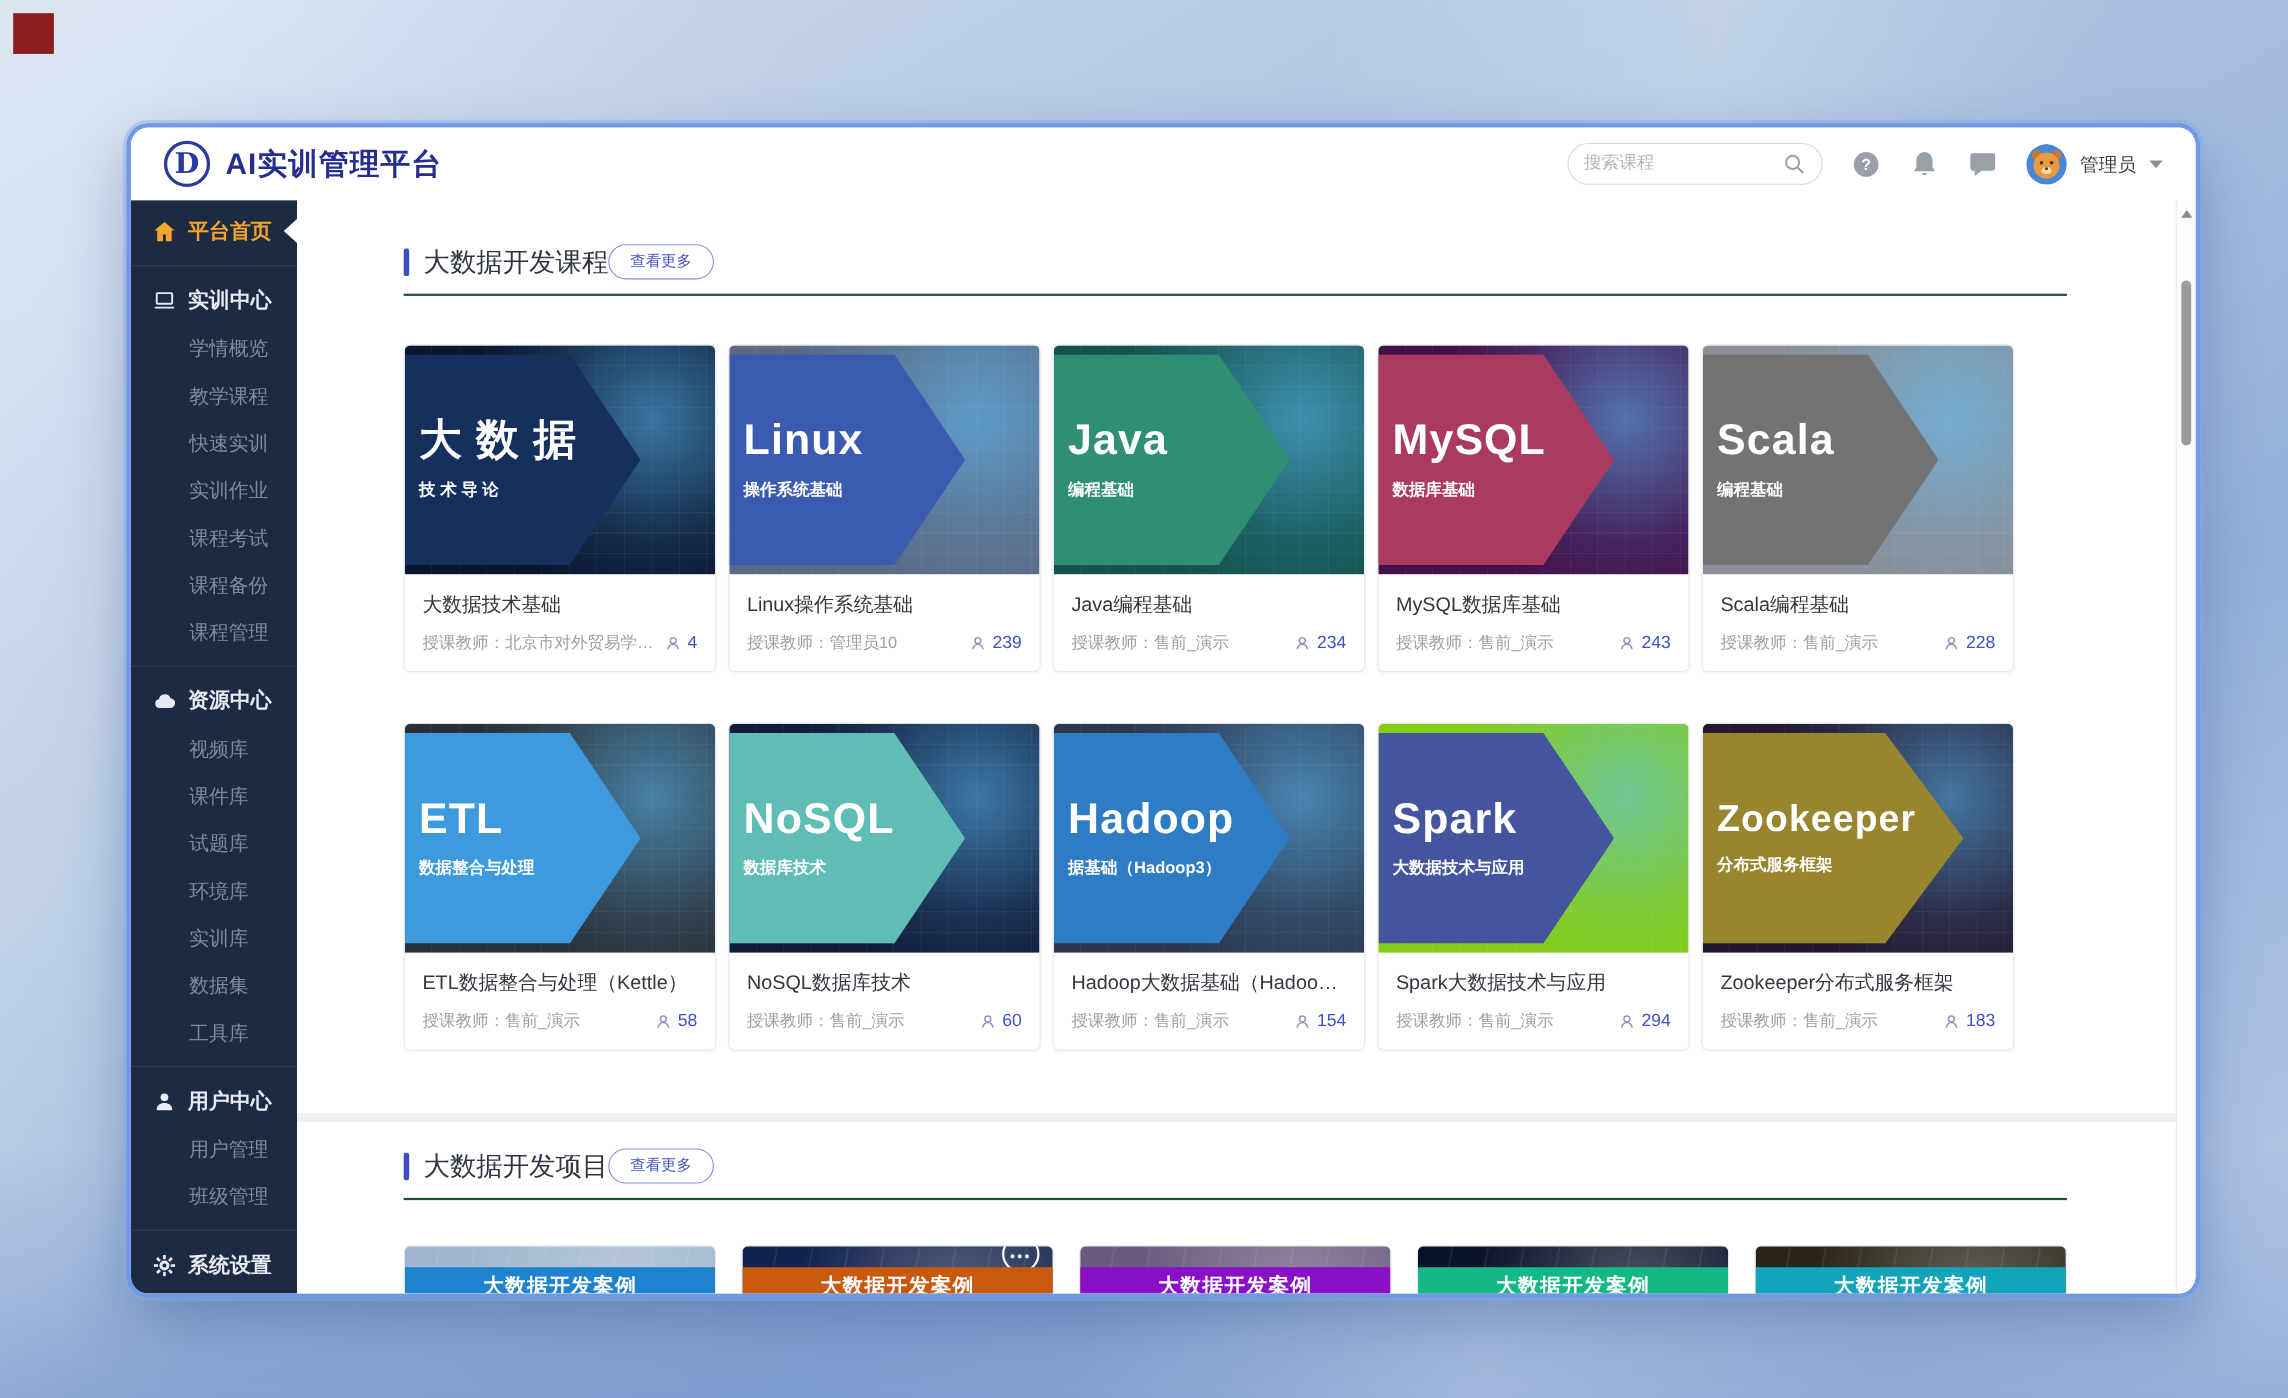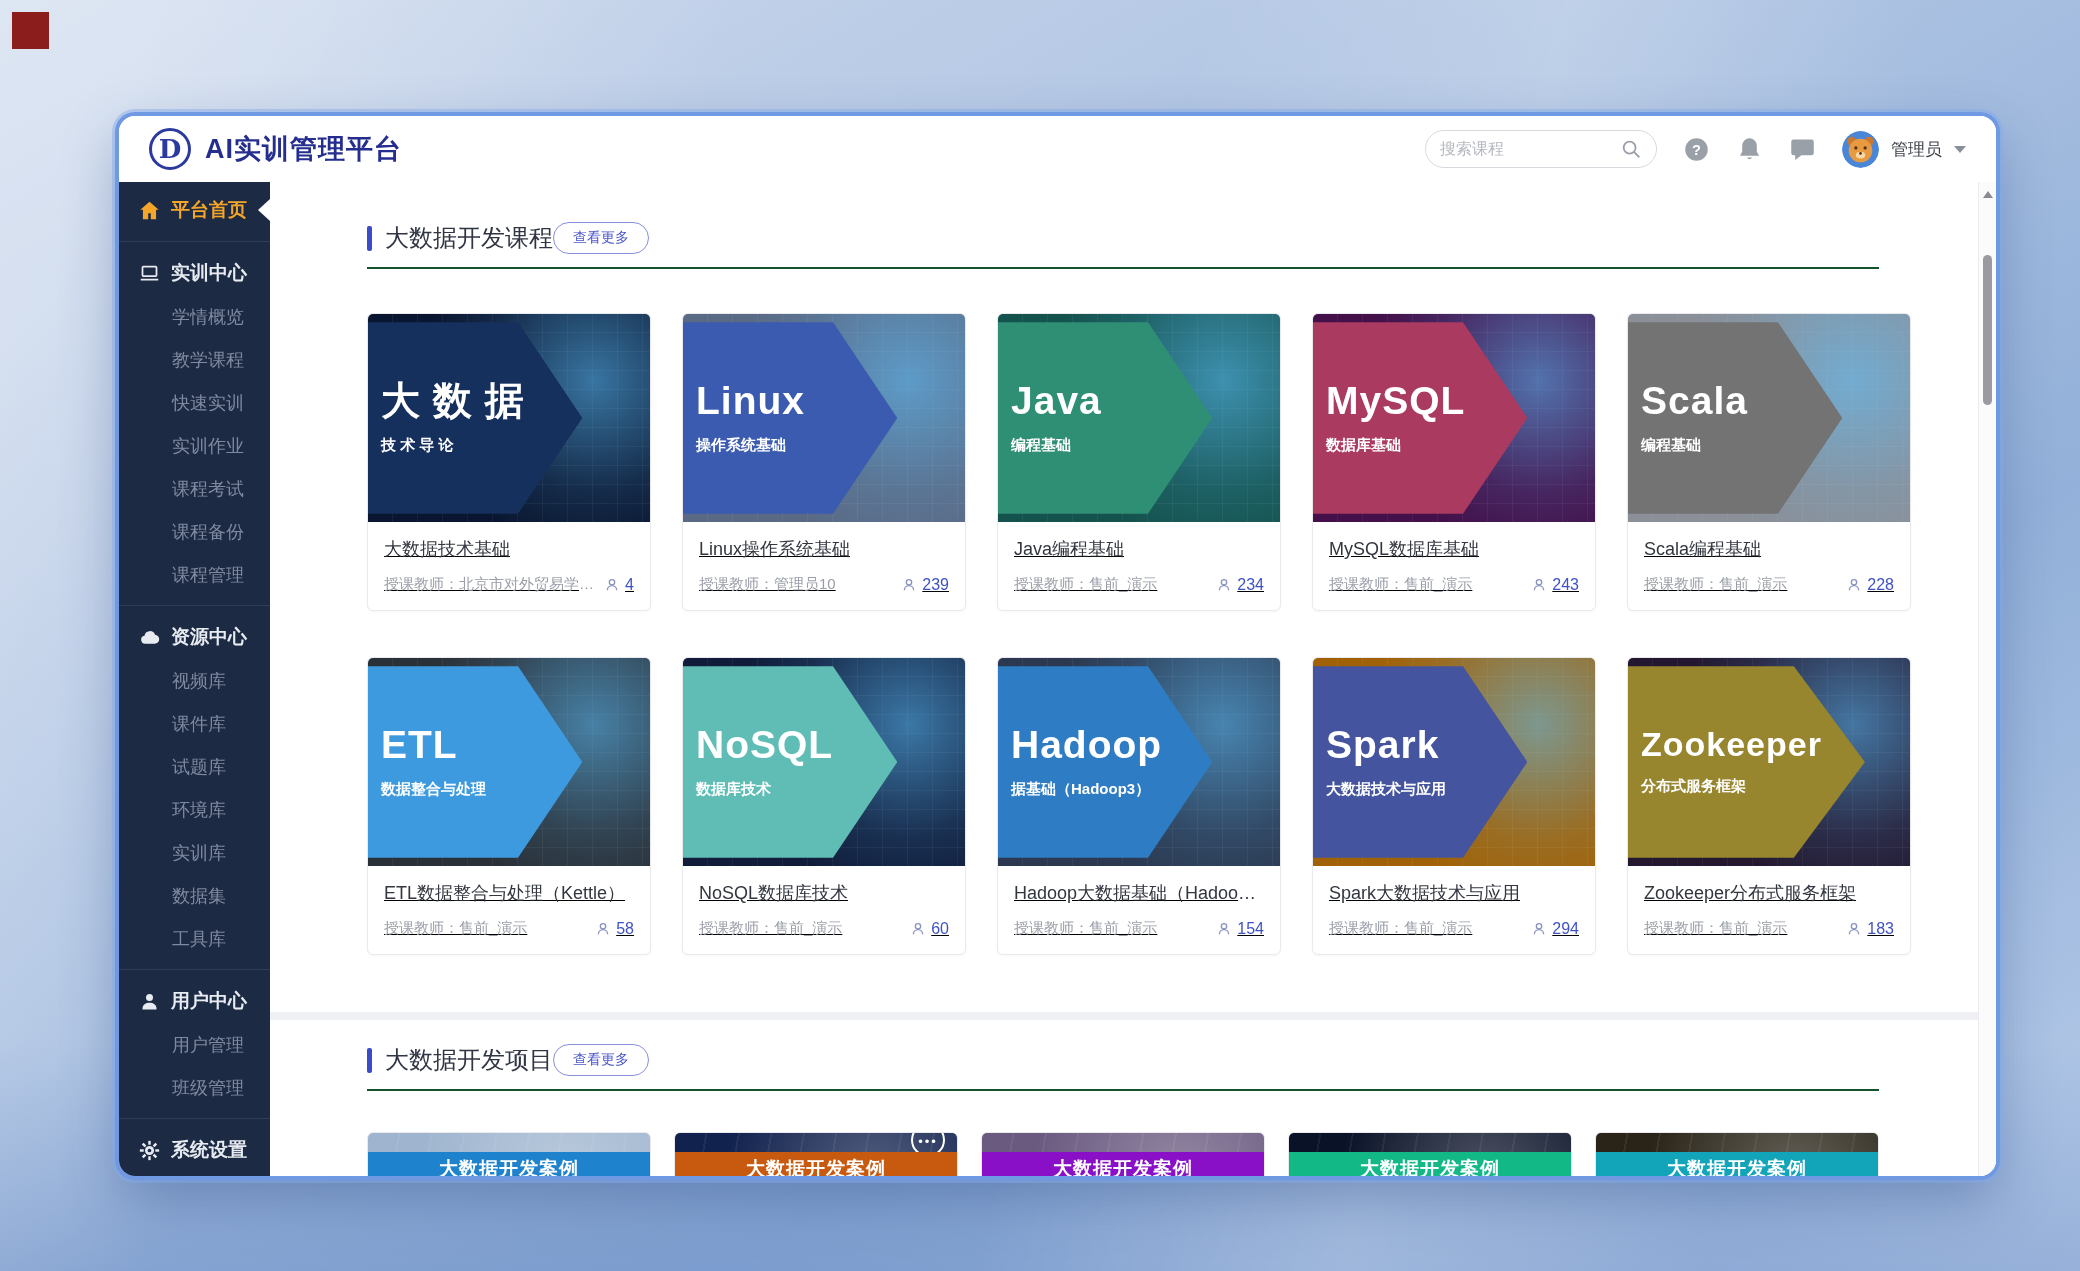--- a/index.html
+++ b/index.html
@@ -57,21 +57,21 @@
   .main { position:absolute; left:0; right:18px; top:0; bottom:0; padding:0 99px 0 97px; overflow:hidden; }
 
   .section-header { display:flex; align-items:center; 
     margin-top:40px; padding-bottom:13px; border-bottom:2px solid #14532d; }
   .section-header.second { margin-top:24px; }
   .sec-title { display:flex; align-items:center; gap:13px; font-size:24px; color:#2f3542; }
   .sec-bar { width:5px; height:25px; background:#3a4cc8; border-radius:2px; }
   .more-btn { border:1px solid #8790de; color:#4a56c8; border-radius:16px; font-size:14px;
     padding:6px 19px; background:#fff; cursor:pointer; font-family:"Liberation Sans", sans-serif; }
 
-  .cards-row { display:flex; gap:31px; margin-top:44px;text-decoration:underline; }
+  .cards-row { display:flex; gap:11px; margin-top:44px; }
   .cards-row.second { margin-top:46px; }
   .card { width:284px; border:1px solid #e9e9ee; border-radius:6px; background:#fff; overflow:hidden;
     box-shadow:0 1px 3px rgba(0,0,0,.04); cursor:pointer; flex-shrink:0; }
   .cover { height:208px; position:relative; overflow:hidden; }
   .cover::before { content:''; position:absolute; inset:0;
     background:
       radial-gradient(circle at 80% 32%, rgba(95,195,255,.55), rgba(95,195,255,.12) 42%, transparent 64%),
       repeating-linear-gradient(0deg, transparent 0 18px, rgba(255,255,255,.05) 18px 19px),
       repeating-linear-gradient(90deg, transparent 0 24px, rgba(255,255,255,.05) 24px 25px); }
   .arrow { position:absolute; left:0; top:4%; height:92%; width:76%;
@@ -463,21 +463,21 @@
                     <circle cx="12" cy="8" r="4"></circle>
                     <path d="M5 20a7 7 0 0 1 14 0"></path>
                   </svg>
                 <span>154</span>
               </span>
             </div>
           </div>
         </div>
 
         <div class="card">
-          <div class="cover" style="background-color: #a16207;">
+          <div class="cover" style="background-color: #84cc16;">
             <div class="arrow" style="background-color: rgb(68, 84, 158);">
               <div class="cv-title">Spark</div>
               <div class="cv-sub">大数据技术与应用</div>
             </div>
           </div>
           <div class="info">
             <div class="c-name">Spark大数据技术与应用</div>
             <div class="c-meta">
               <span class="c-teacher">授课教师：售前_演示</span>
               <span class="c-count">

